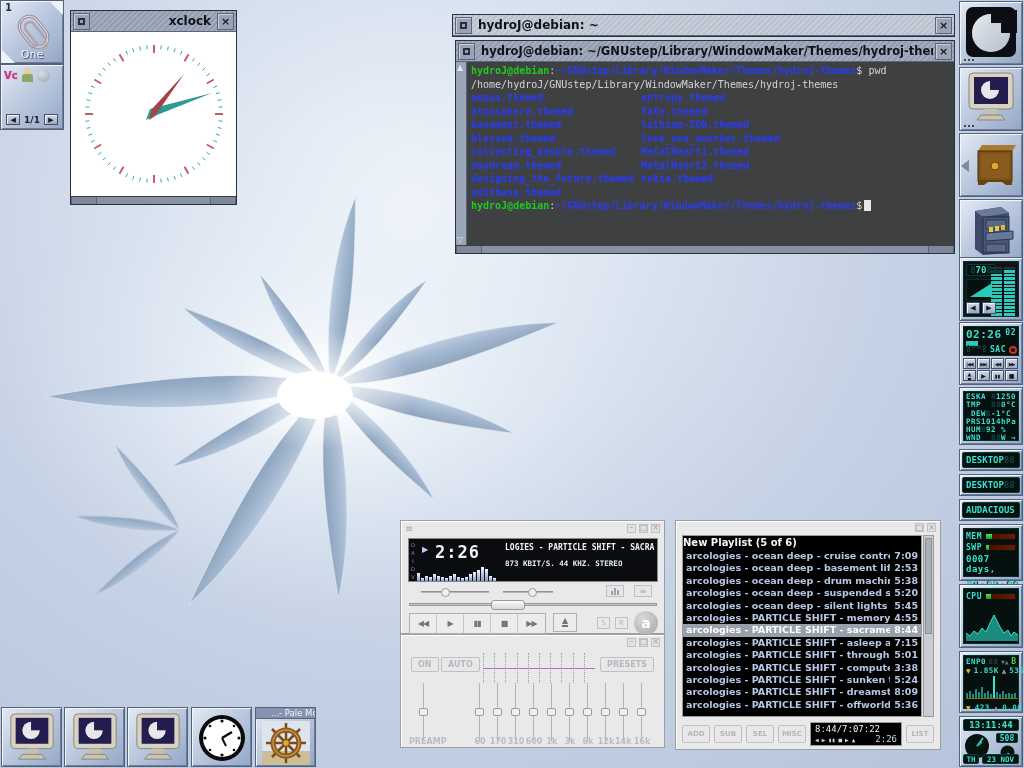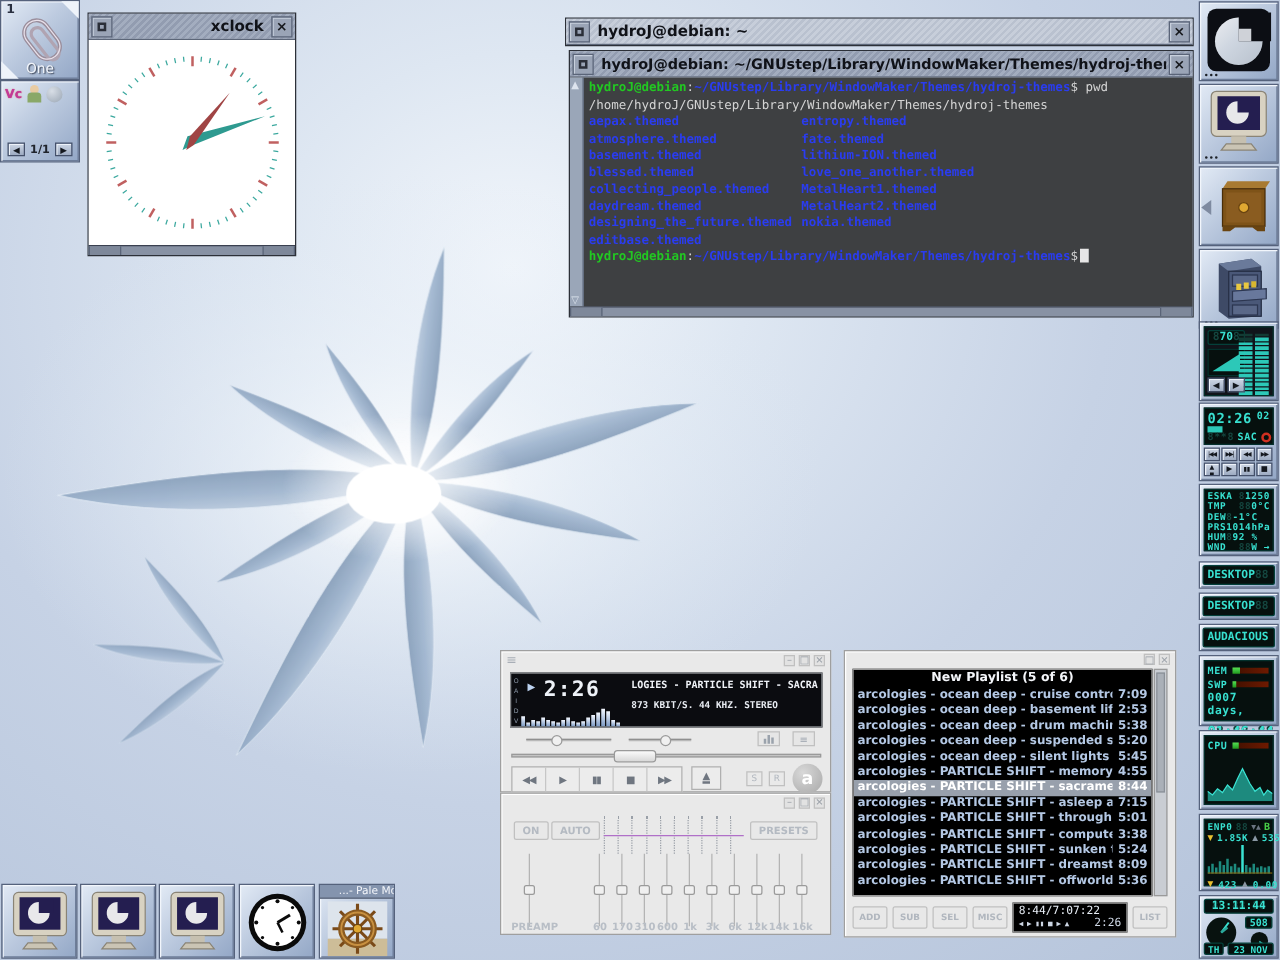--- a/index.html
+++ b/index.html
@@ -89,21 +89,21 @@
   .eqgraph i{flex:1;border-left:1px dotted #9aa0a8;}
   .eqline{position:absolute;left:82px;top:33px;width:112px;height:1px;background:#b070c8;}
   .eqslider{position:absolute;width:1px;background:#b4b4b4;height:58px;}
   .eqknob{position:absolute;left:-4px;width:9px;height:8px;background:#f0f0f0;border:1px solid #9a9a9a;border-radius:2px;cursor:pointer;}
   .eqlbl{position:absolute;font-size:8px;font-weight:bold;color:#b8bec6;}
   .eqbtn{position:absolute;border:1px solid #c0c0c0;color:#b4bac2;font-size:8px;font-weight:bold;
          padding:2px 6px;border-radius:2px;background:#e8e8e8;cursor:pointer;}
 
   
   .plbox{position:absolute;left:6px;top:6px;right:18px;bottom:32px;background:#000;border:1px solid #9a9a9a;overflow:hidden;}
-  .plhdr{height:14px;text-align:center;color:#f4f6fa;font-size:10px;font-weight:bold;line-height:14px;background:#000;}
+  .plhdr{height:14px;text-align:left;color:#f4f6fa;font-size:10px;font-weight:bold;line-height:14px;background:#000;}
   .plrow{display:flex;height:12.4px;line-height:12.4px;font-size:9.5px;font-weight:bold;color:#b4c8e4;padding:0 3px;cursor:pointer;}
   .plrow .t{flex:1;white-space:nowrap;overflow:hidden;}
   .plrow .d{margin-left:4px;}
   .plrow.sel{background:#98a0ac;color:#ffffff;}
   .plscroll{position:absolute;right:6px;top:6px;width:11px;bottom:32px;background:#c9cdd3;border:1px solid #9a9a9a;}
   .plthumb{position:absolute;left:1px;right:1px;top:2px;height:96px;background:#aab0b8;border:1px solid #8a9098;cursor:pointer;}
   .plbtm{position:absolute;left:0;right:0;bottom:0;height:30px;display:flex;align-items:center;padding:0 6px;gap:4px;}
   .plbtn{width:28px;height:18px;border:1px solid #c0c0c0;border-radius:2px;background:#e8e8e8;color:#b0b6be;
          font-size:7px;font-weight:bold;display:flex;align-items:center;justify-content:center;cursor:pointer;}
   .pllcd{flex:1;height:24px;background:#000;border:1px solid #9a9a9a;color:#e8eef6;
@@ -474,21 +474,21 @@
 <div class="tile" style="right:1px;top:387px;height:58px;">
   <div style="position:absolute;left:3px;top:3px;right:3px;bottom:3px;background:#06100e;border:1px solid #04302c;padding:1px 2px;">
     <div class="seg" style="font-size:7.5px;line-height:8.3px;display:flex;justify-content:space-between;">
         <span>ESKA</span>
         <span><span class="dim">8</span><span>1250</span></span>
       </div>
     <div class="seg" style="font-size:7.5px;line-height:8.3px;display:flex;justify-content:space-between;">
         <span>TMP</span>
         <span><span class="dim">88</span><span>0°C</span></span>
       </div>
-    <div class="seg" style="font-size:7.5px;line-height:8.3px;display:flex;justify-content:flex-start;">
+    <div class="seg" style="font-size:7.5px;line-height:8.3px;display:flex;justify-content:center;">
         <span>DEW</span>
         <span><span class="dim">8</span><span>-1°C</span></span>
       </div>
     <div class="seg" style="font-size:7.5px;line-height:8.3px;display:flex;justify-content:space-between;">
         <span>PRS</span>
         <span><span class="dim"></span><span>1014hPa</span></span>
       </div>
     <div class="seg" style="font-size:7.5px;line-height:8.3px;display:flex;justify-content:flex-start;">
         <span>HUM</span>
         <span><span class="dim">8</span><span>92 %</span></span>

